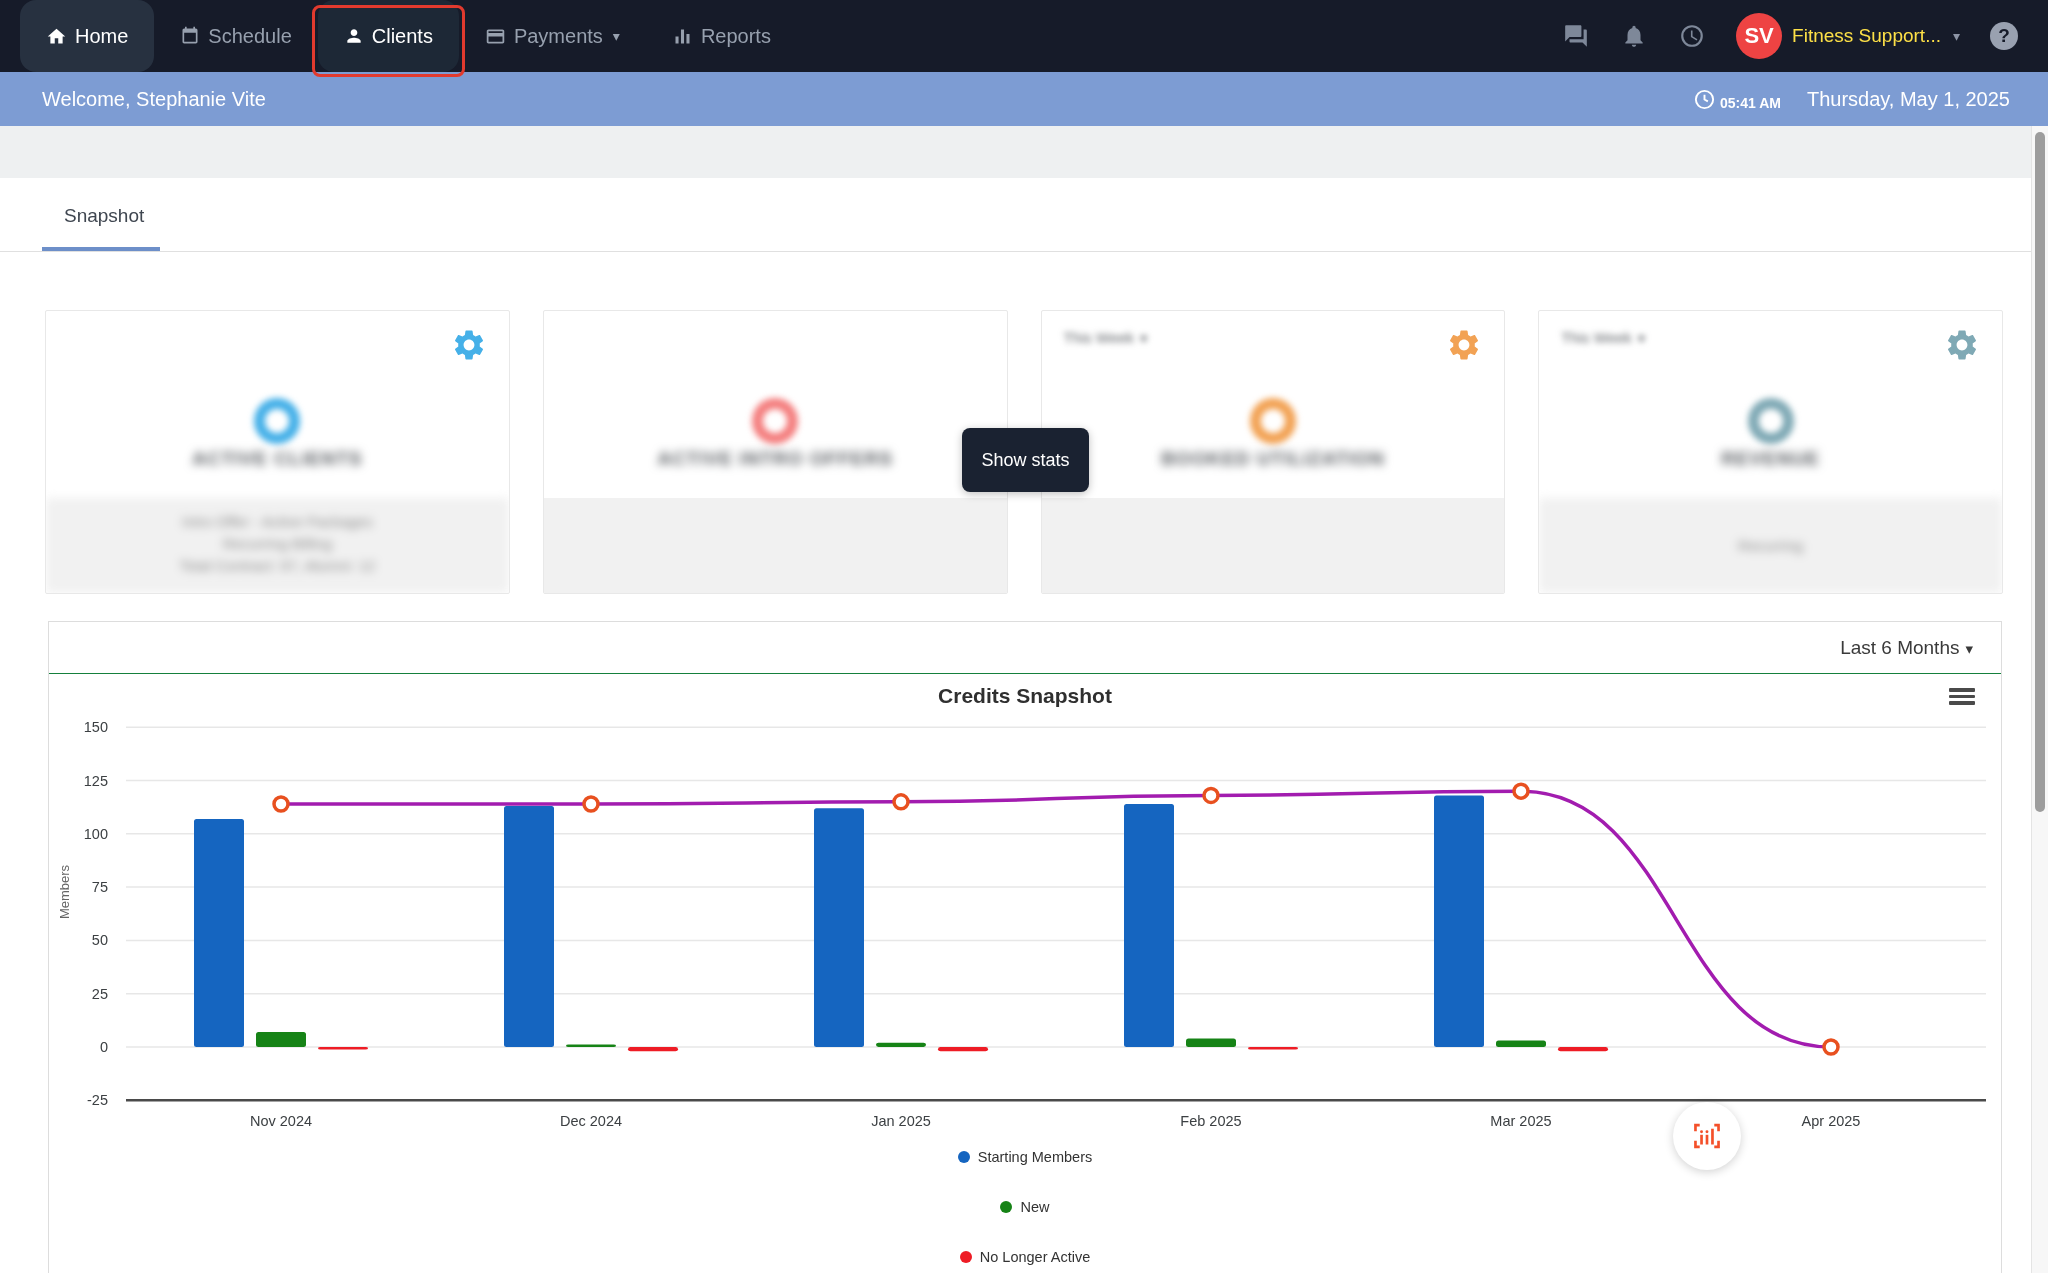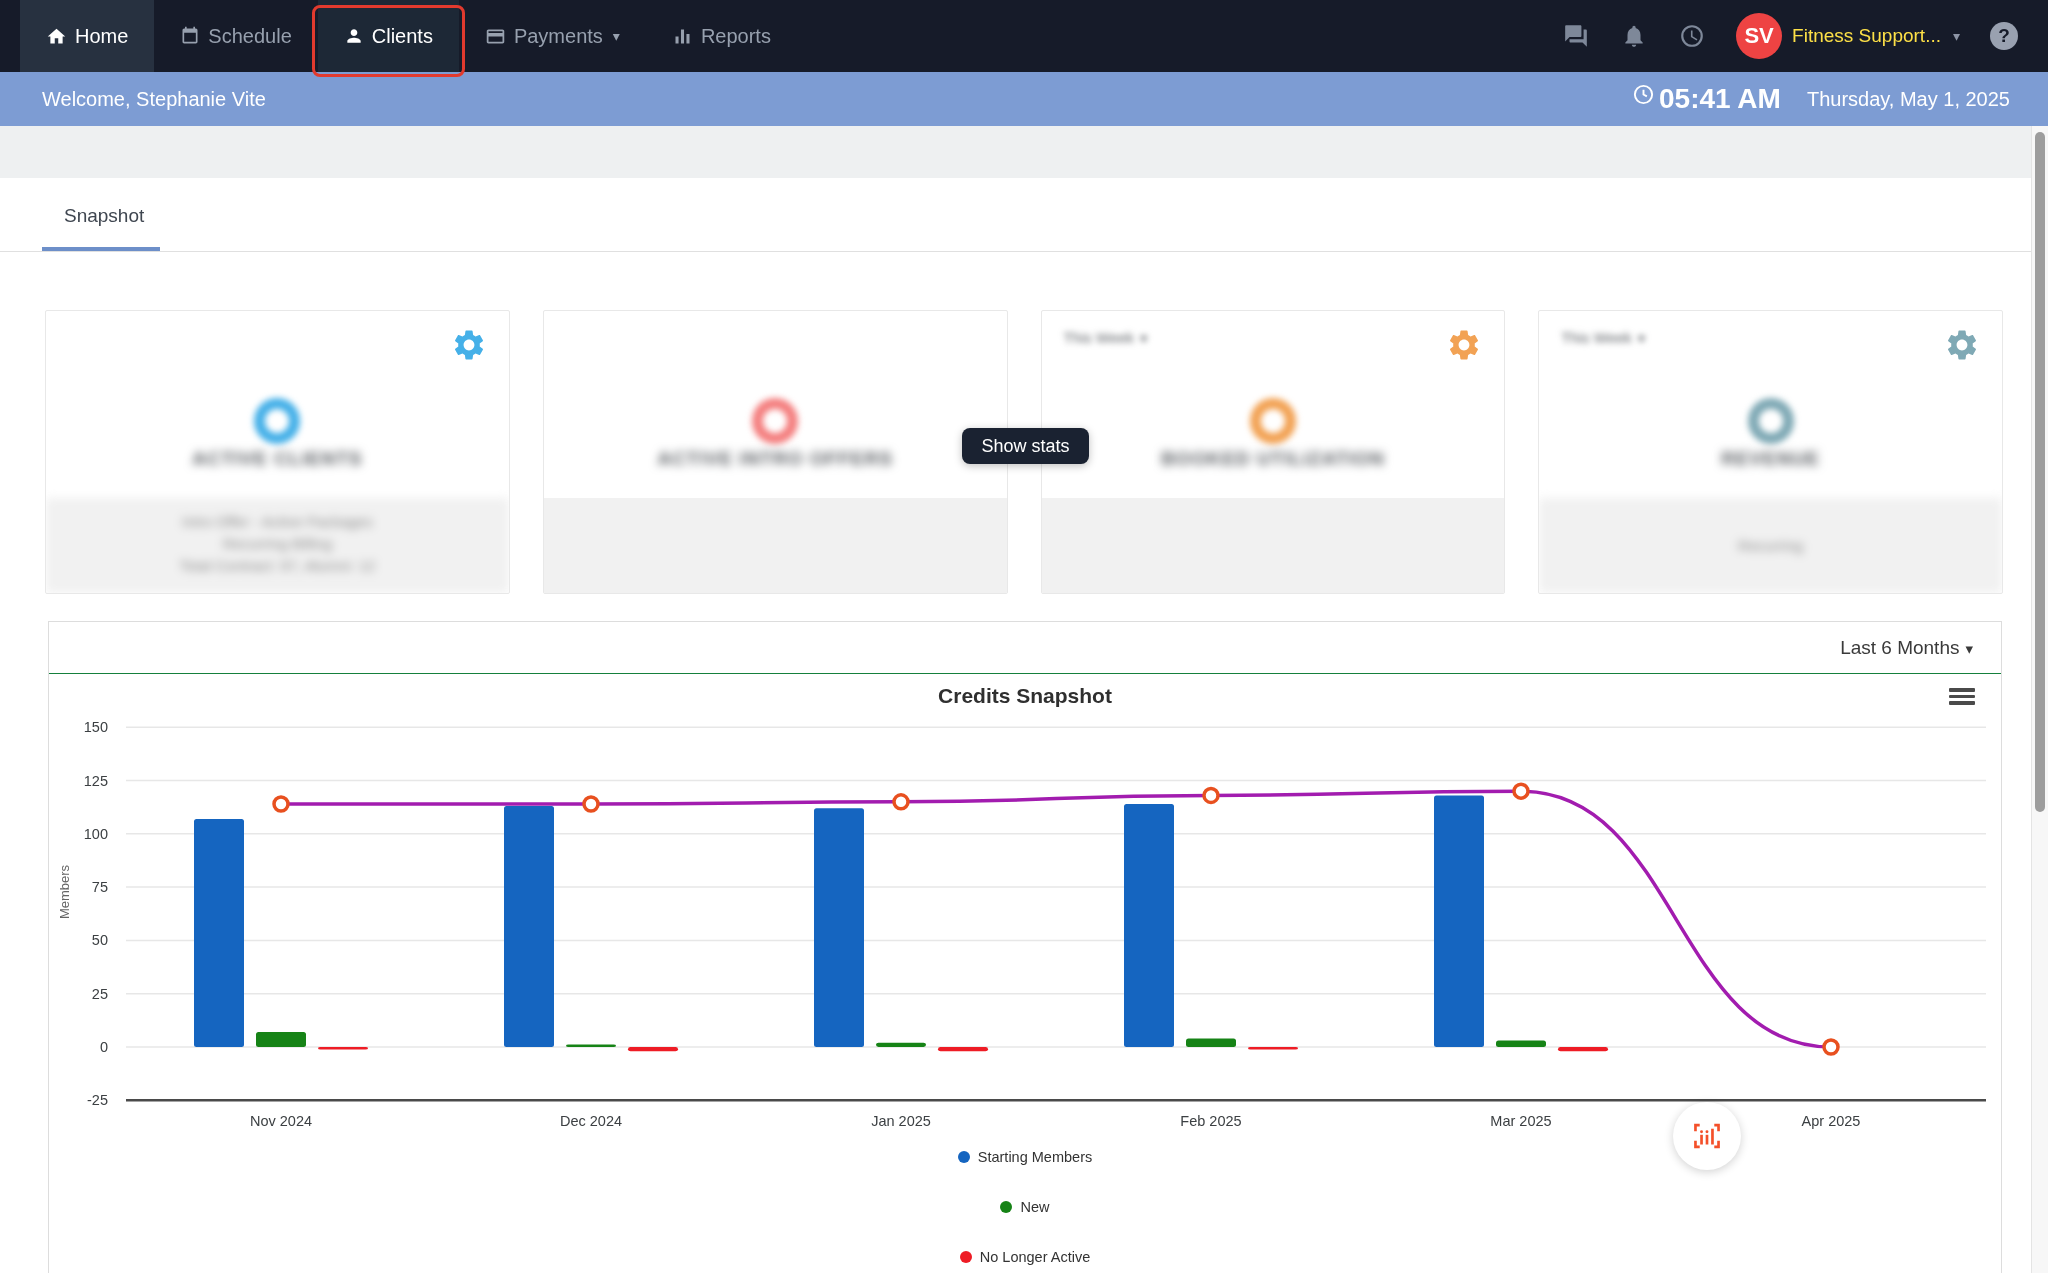--- a/index.html
+++ b/index.html
@@ -2,21 +2,21 @@
 <html><head>
 <meta charset="utf-8">
 <style>
   * { margin:0; padding:0; box-sizing:border-box; }
   body { font-family:"Liberation Sans", sans-serif; background:#fff; }
   #app { position:relative; width:2048px; height:1273px; overflow:hidden; background:#fff; }
 
   
   .navbar { position:absolute; top:0; left:0; right:0; height:72px; background:#161b29; display:flex; align-items:stretch; z-index:10; }
   .nav-left { display:flex; align-items:stretch; padding-left:20px; }
-  .nav-item { position:relative; display:flex; align-items:center; gap:8px; padding:0 26px; color:#97a0ae; font-size:20px; cursor:pointer; }
+  .nav-item { position:relative; display:flex; align-items:center; gap:8px; padding:0 26px; color:#97a0ae; font-size:20px; cursor:pointer;border-radius:16px; }
   .nav-item svg { fill:#97a0ae; }
   .nav-item.active { background:#273140; color:#fff; }
   .nav-item.active svg { fill:#fff; }
   .nav-item.highlight { background:#1d2836; color:#fff; }
   .nav-item.highlight svg { fill:#fff; }
   .annotation { position:absolute; top:5px; left:-6px; right:-6px; height:72px; border:3px solid #e23a2e; border-radius:8px; z-index:30; pointer-events:none; }
   .caret { font-size:14px; margin-left:2px; }
   .nav-right { margin-left:auto; display:flex; align-items:center; gap:30px; padding-right:30px; }
   .icon-btn { width:28px; height:28px; display:flex; align-items:center; justify-content:center; cursor:pointer; }
   .icon-btn svg { fill:#7e8899; }
@@ -24,21 +24,21 @@
   .avatar { width:46px; height:46px; border-radius:50%; color:#fff; font-weight:bold; font-size:22px; display:flex; align-items:center; justify-content:center; }
   .account-name { color:#fde047; font-size:19px; }
   .account .caret { color:#8d95a5; }
   .help-circle { width:28px; height:28px; border-radius:50%; background:#99a1b0; color:#161b29; font-weight:bold; font-size:19px; display:flex; align-items:center; justify-content:center; cursor:pointer; }
 
   
   .welcome-bar { position:absolute; top:72px; left:0; right:0; height:54px; background:#7d9cd3; color:#fff; display:flex; align-items:center; padding:0 38px 0 42px; z-index:5; }
   .welcome-text { font-size:20px; }
   .welcome-text b { font-weight:normal;margin-top:25px; }
   .welcome-right { margin-left:auto; display:flex; align-items:center; gap:26px; }
-  .time-wrap { display:flex; align-items:flex-start; gap:4px; font-size:28px; font-weight:bold; }
+  .time-wrap { display:flex; align-items:flex-end; gap:4px; font-size:14px; font-weight:bold; }
   .date-text { font-size:20px; }
 
   .gray-gap { position:absolute; top:126px; left:0; right:0; height:52px; background:#eef0f1; }
   .content-bg { position:absolute; top:178px; left:0; right:0; bottom:0; background:#fff; }
 
   
   .tabs-row { position:absolute; top:178px; left:0; right:0; height:74px; border-bottom:1px solid #e0e0e0; background:#fff; }
   .tab { position:absolute; left:64px; top:27px; font-size:19px; color:#3f4650; cursor:pointer; }
   .tab-underline { position:absolute; left:42px; bottom:0; width:118px; height:4px; background:#6d8fc9; }
 
@@ -48,21 +48,21 @@
   .card-gear { position:absolute; top:16px; right:22px; width:36px; height:36px; cursor:pointer; }
   .card-gear svg { fill:currentColor; }
   .period { position:absolute; top:18px; left:22px; font-size:15px; color:#5f6368; filter:blur(3px); cursor:pointer; }
   .donut { position:absolute; top:87px; left:50%; margin-left:-23px; width:46px; height:46px; border:11px solid currentColor; border-radius:50%; filter:blur(3px); }
   .card-title { position:absolute; top:137px; left:0; right:0; text-align:center; font-size:19px; font-weight:bold; letter-spacing:1px; color:#55595e; filter:blur(5px); }
   .card-footer { position:absolute; top:187px; left:0; right:0; bottom:0; background:#f1f1f1; text-align:center; color:#8a8a8a; font-size:15px; }
   .card-footer.lines { padding-top:13px; line-height:22px; filter:blur(5px); }
   .card-footer.center { display:flex; align-items:center; justify-content:center; filter:blur(5px); }
 
   
-  .show-stats { position:absolute; left:962px; top:428px; width:127px; height:36px; background:#1a2231; color:#fff; font-size:18px; border:none; border-radius:8px; display:flex; align-items:center; justify-content:center; cursor:pointer; z-index:40; box-shadow:0 2px 8px rgba(0,0,0,.25); }
+  .show-stats { position:absolute; left:962px; top:428px; width:127px; height:64px; background:#1a2231; color:#fff; font-size:18px; border:none; border-radius:8px; display:flex; align-items:center; justify-content:center; cursor:pointer; z-index:40; box-shadow:0 2px 8px rgba(0,0,0,.25); }
 
   
   .chart-card { position:absolute; top:621px; left:48px; width:1954px; height:652px; background:#fff; border:1px solid #ddd; border-bottom:none; }
   .chart-header { position:absolute; top:0; left:0; right:0; height:52px; border-bottom:1px solid #15803d; display:flex; align-items:center; justify-content:flex-end; padding-right:28px; }
   .range-select { font-size:19px; color:#3a3a3a; cursor:pointer; }
   .range-select .caret { font-size:15px; color:#3a3a3a; margin-left:6px; }
   .chart-title { position:absolute; top:62px; left:0; right:0; text-align:center; font-size:21px; font-weight:bold; color:#2f2f2f; }
   .chart-menu { position:absolute; top:66px; right:26px; width:26px; cursor:pointer; }
   .chart-menu div { height:3.5px; background:#4a4a4a; margin-bottom:3px; border-radius:1px; }
   #plot { position:absolute; top:52px; left:0; }

